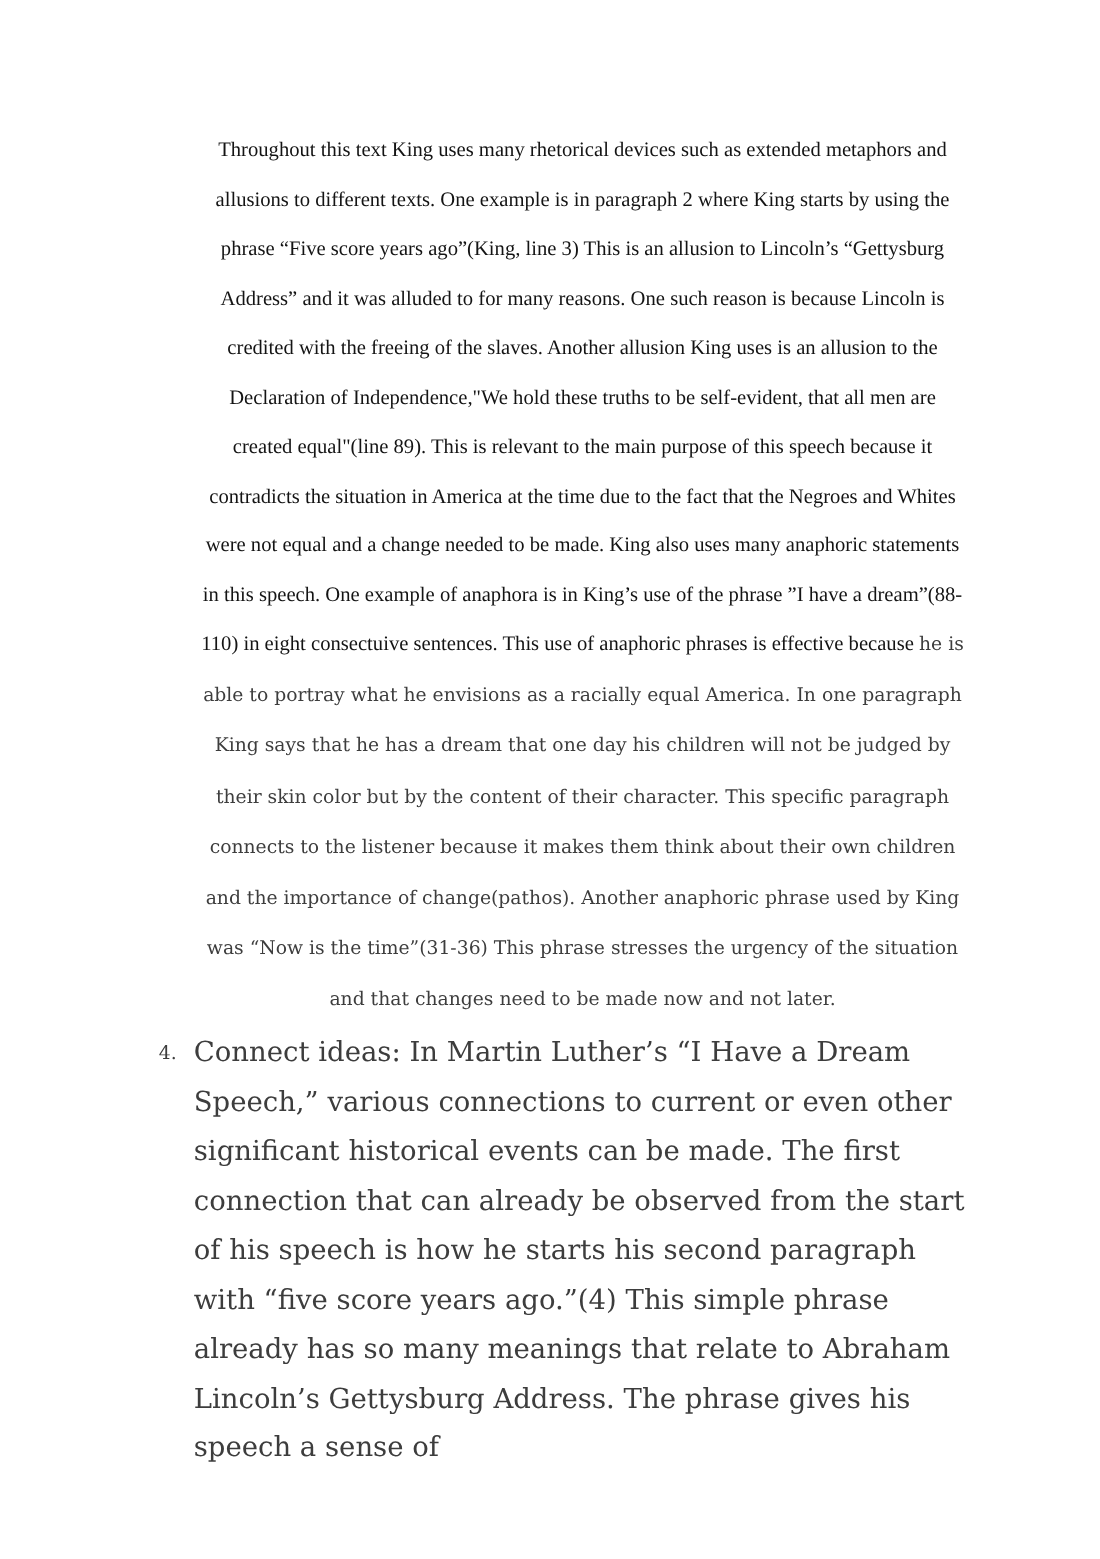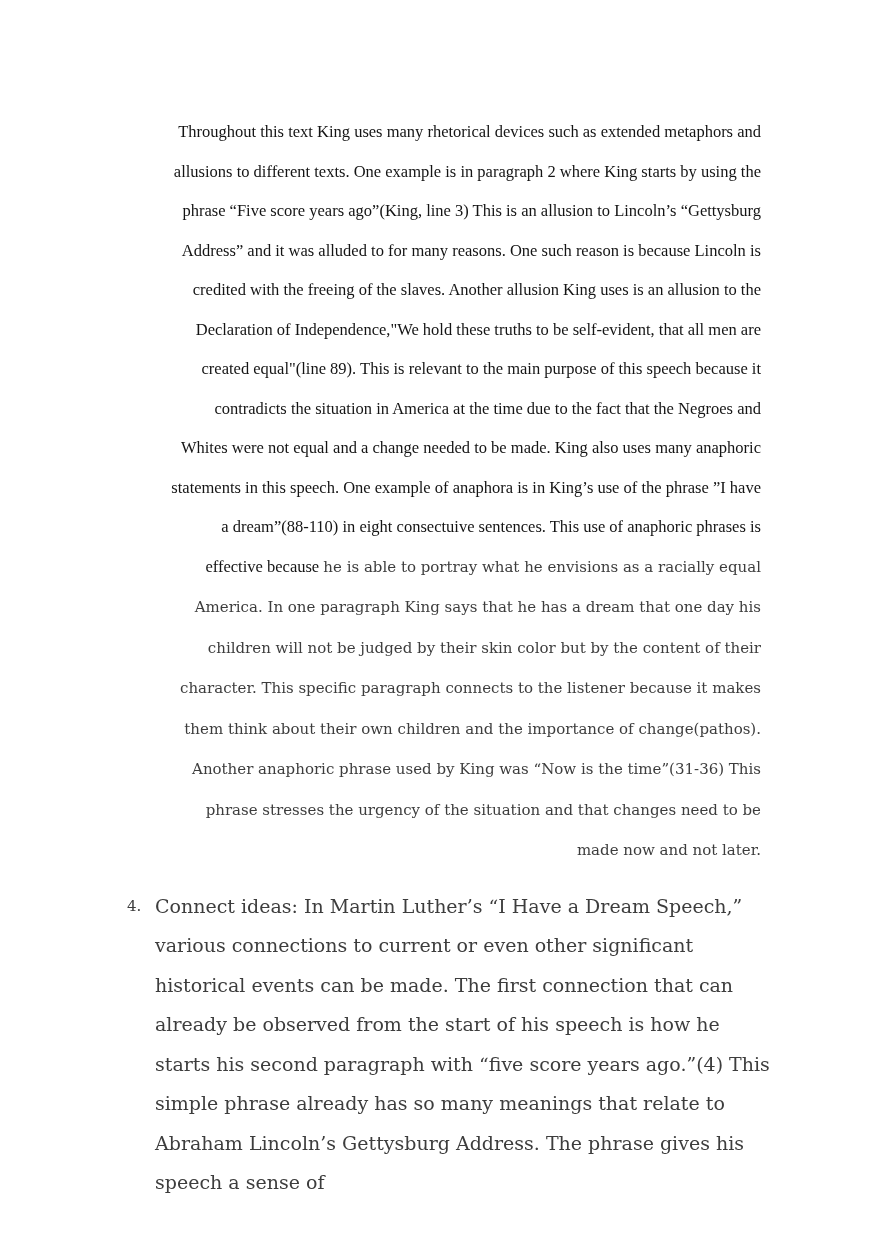--- a/index.html
+++ b/index.html
@@ -16,24 +16,24 @@
     font-family: "Liberation Serif", serif;
     color: #1c1c1c;
   }
   .content {
     position: absolute;
     top: 96px;
     left: 155px;
     width: 622px;
   }
   .para {
-    margin: 16px;
+    margin: 4px;
     font-size: 16.5px;
     line-height: 39.5px;
-    text-align: right;
+    text-align: center;
   }
   .seg-primary {
     font-family: "Liberation Serif", serif;
     color: #141414;
   }
   .seg-secondary {
     font-family: "DejaVu Serif", serif;
     font-size: 15px;
     color: #3d3d3d;
   }
@@ -45,21 +45,21 @@
     position: absolute;
     left: -28px;
     top: 0;
     font-family: "DejaVu Serif", serif;
     font-size: 15px;
     line-height: 39.5px;
     color: #3d3d3d;
   }
   .item-text {
     margin: 0;
-    font-size: 19px;
+    font-size: 22px;
     line-height: 39.5px;
     text-align: left;
   }
 </style>
 </head>
 <body>
 
 <div class="page">
   <div class="content">
 

